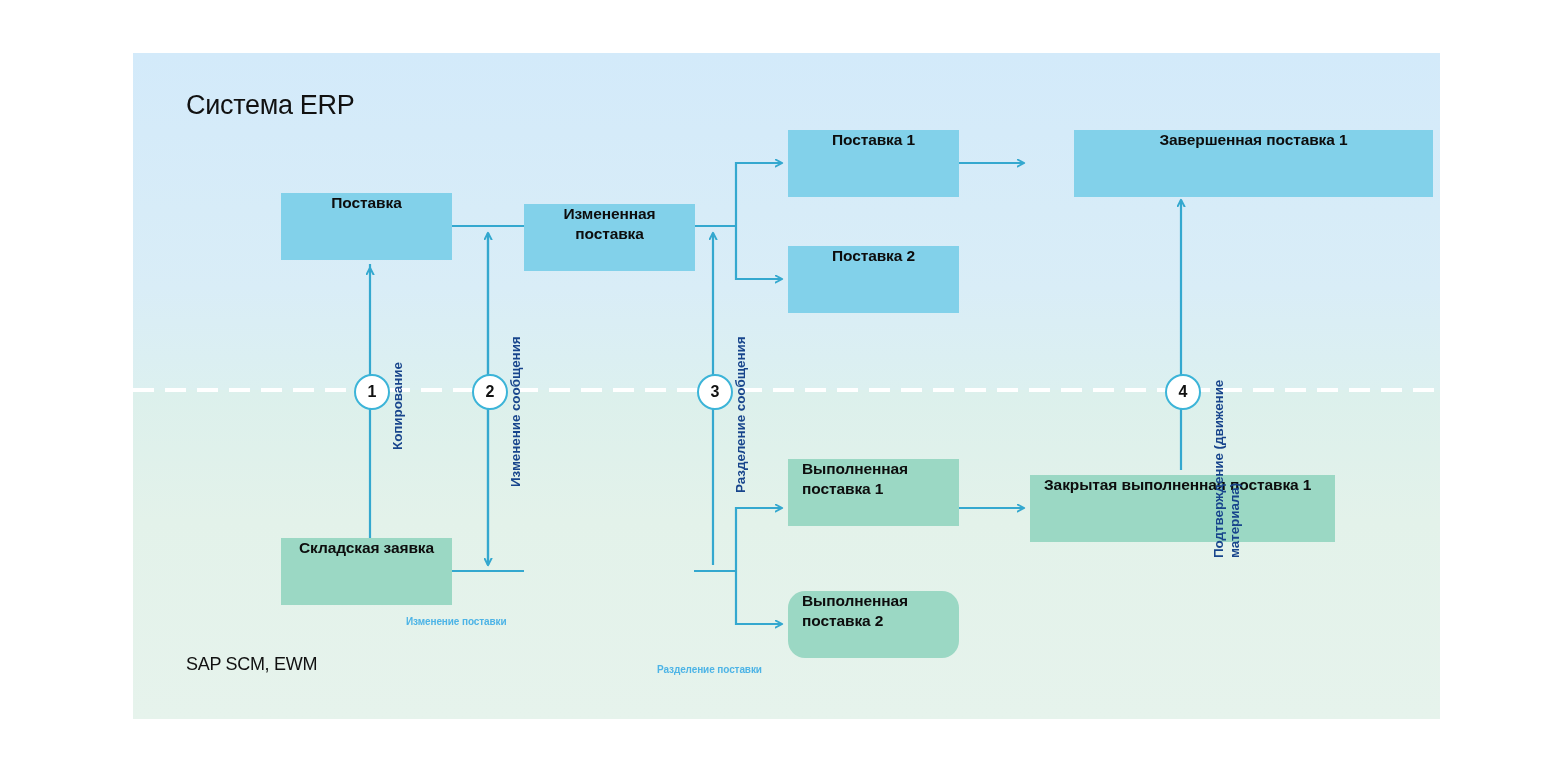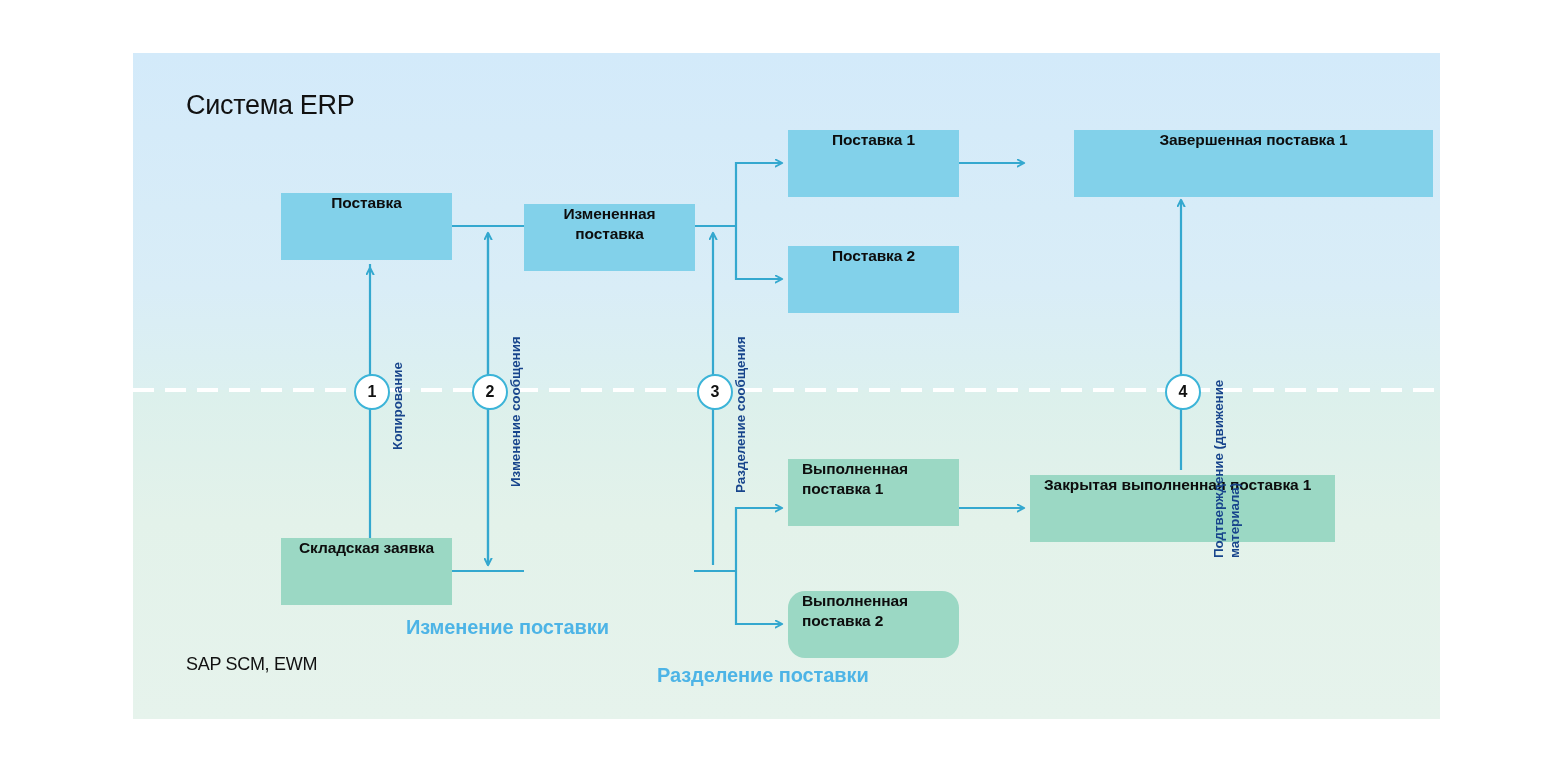--- a/index.html
+++ b/index.html
@@ -103,21 +103,21 @@
     color: #18458c;
     letter-spacing: -0.1px;
     line-height: 1.22;
   }
   .vlabel.two-line { white-space: normal; width: 240px; text-align: left; }
 
   
   .caption {
     position: absolute;
     font-weight: bold;
-    font-size: 20px;
+    font-size: 10px;
     color: #4db4e6;
     white-space: nowrap;
     letter-spacing: -0.1px;
   }
 </style>
 </head>
 <body>
 
 <div id="canvas">
 

